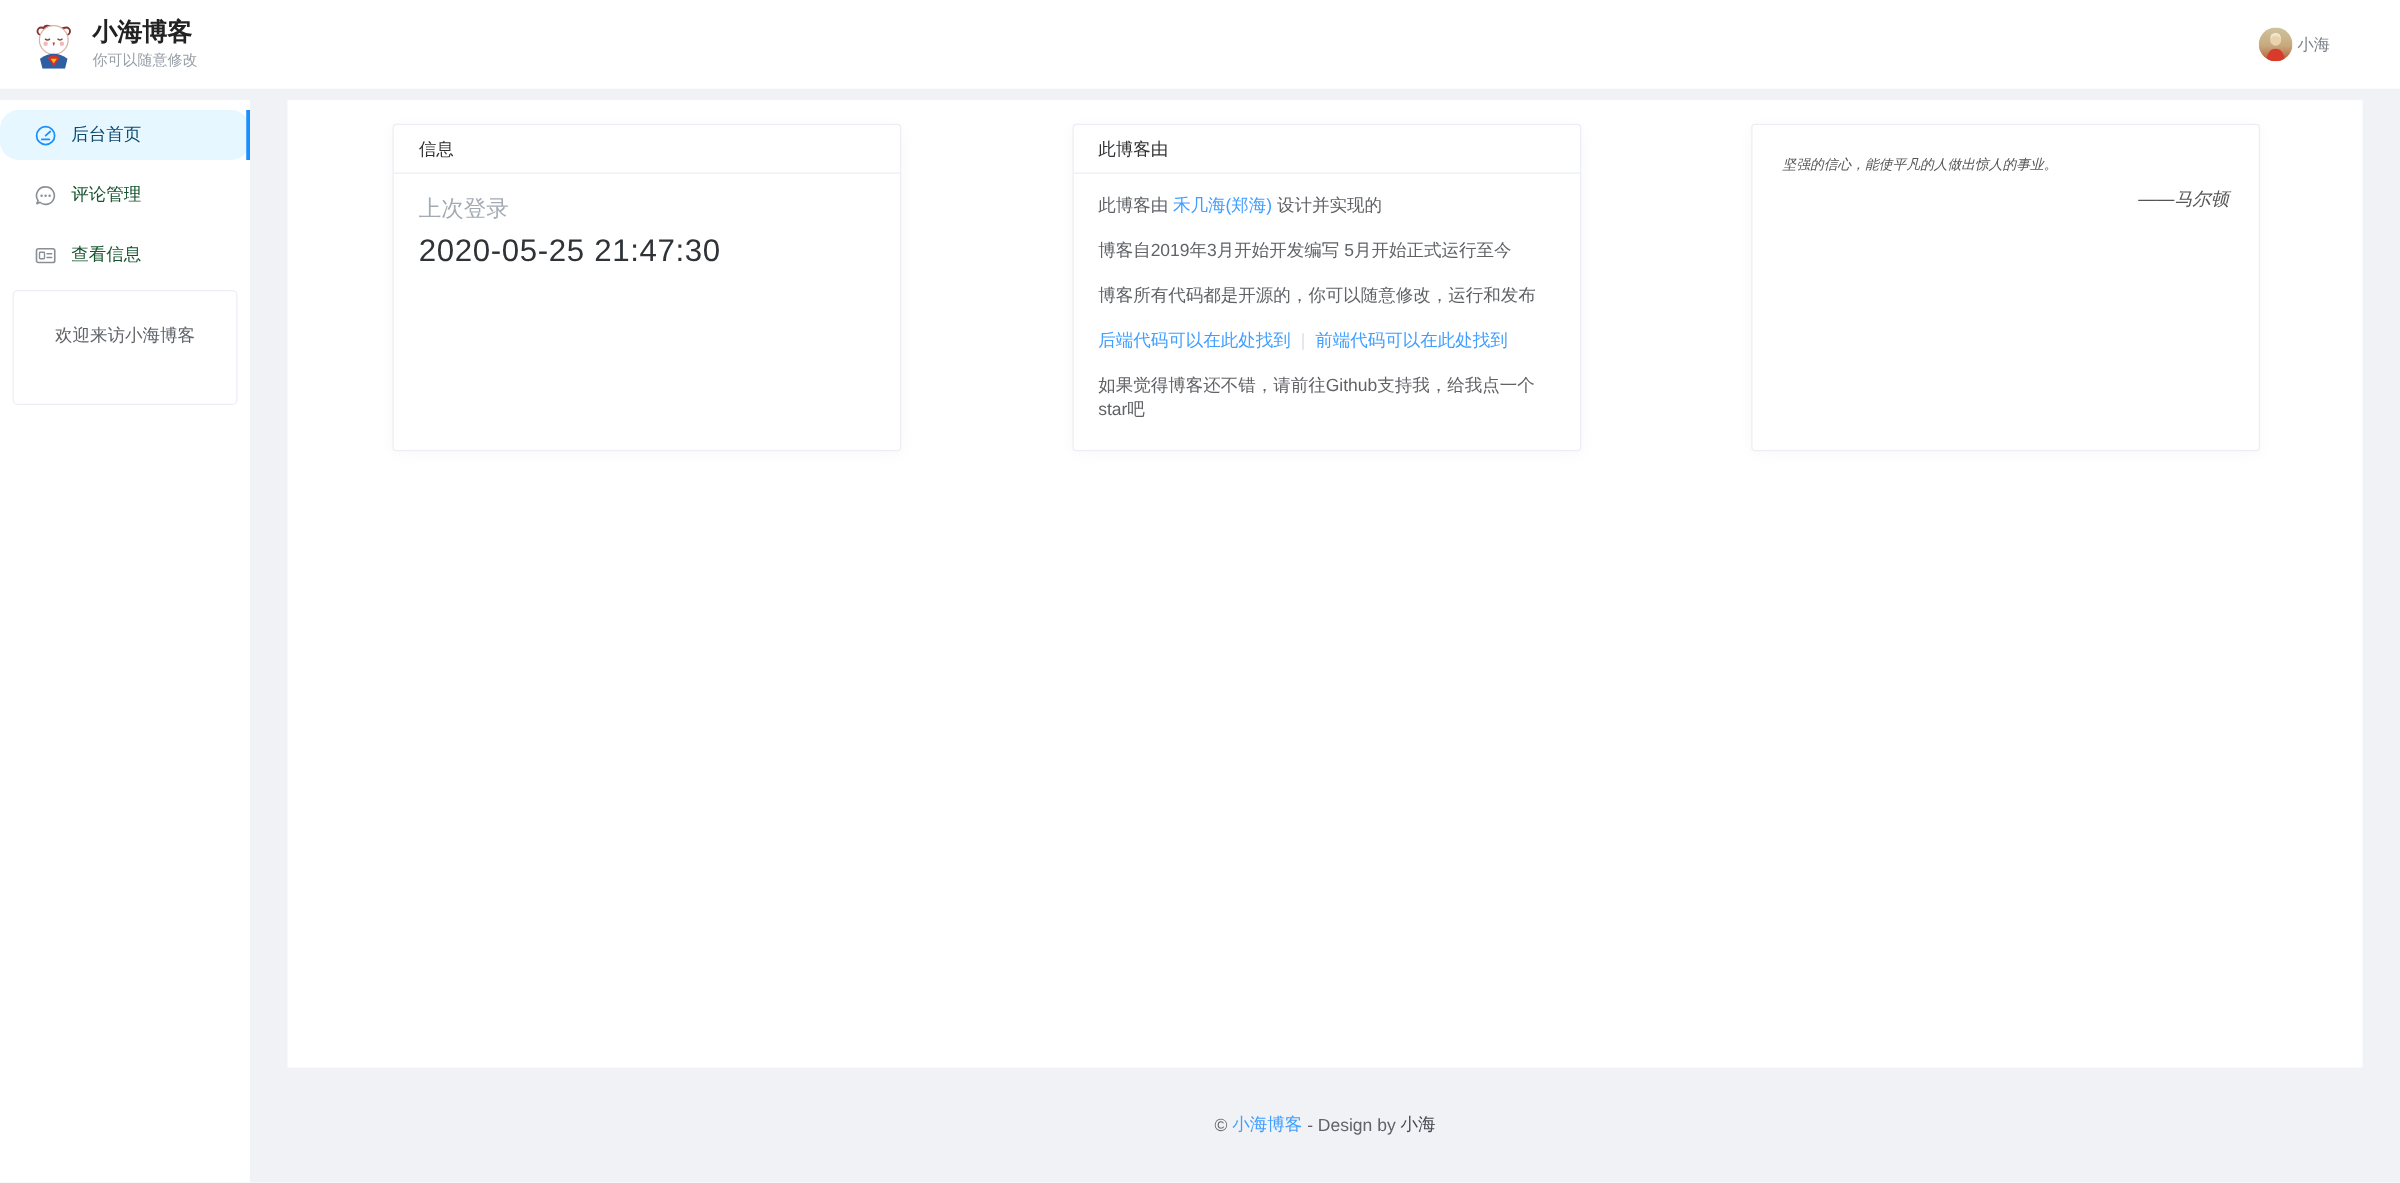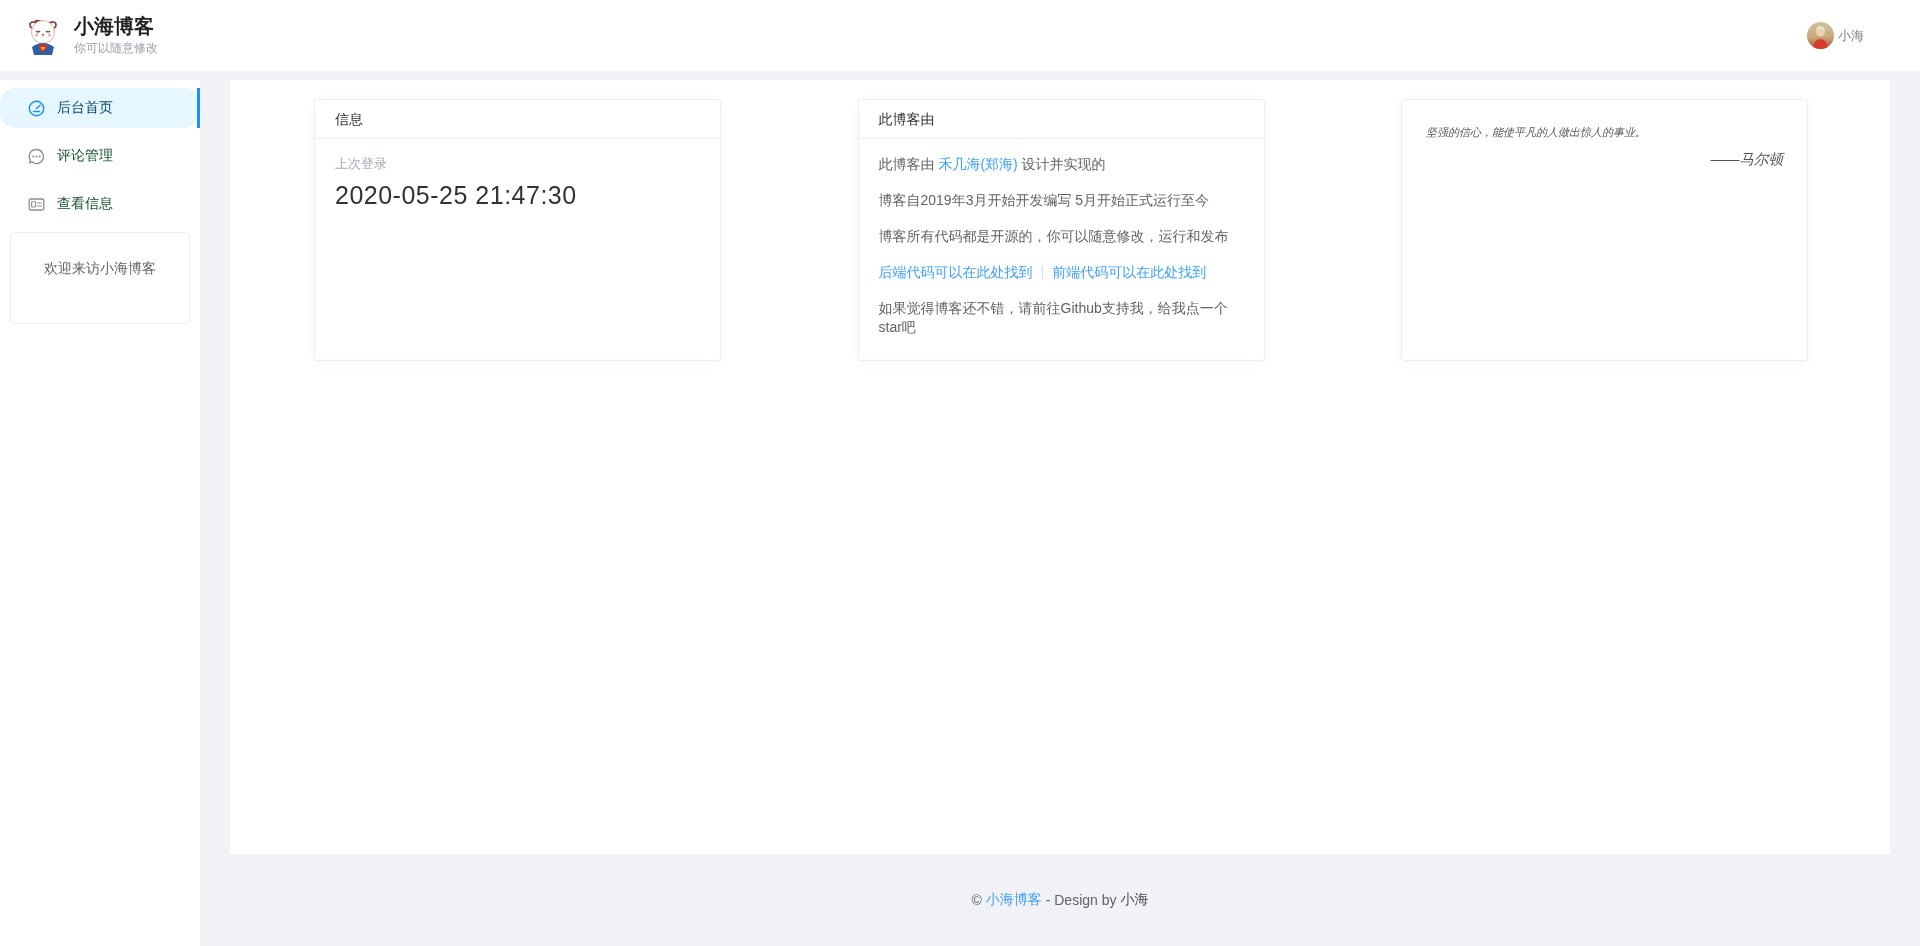--- a/index.html
+++ b/index.html
@@ -63,21 +63,21 @@
     box-shadow:0 2px 12px rgba(0,0,0,0.03);
     overflow:hidden;
   }
   .card-header {
     padding:10px 20px; border-bottom:1px solid #ebeef5;
     font-size:14px; color:#303133; line-height:18px;
   }
   .card-body { padding:16px 20px; }
 
   
-  .login-label { font-size:13px; color:#a3aab2; }
+  .login-label { font-size:18px; color:#a3aab2; }
   .login-time { font-size:25px; color:#2f3338; margin-top:8px; letter-spacing:0.5px; }
 
   
   .about-body p { font-size:14px; color:#606266; line-height:19px; margin:0 0 17px 0; white-space:pre-wrap; }
   .about-body p:last-child { margin-bottom:0; }
   a.blue-link { color:#409eff; text-decoration:none; cursor:pointer; }
   .link-divider { color:#dcdfe6; margin:0 8px; }
 
   
   .quote-body { padding:22px 24px; }

